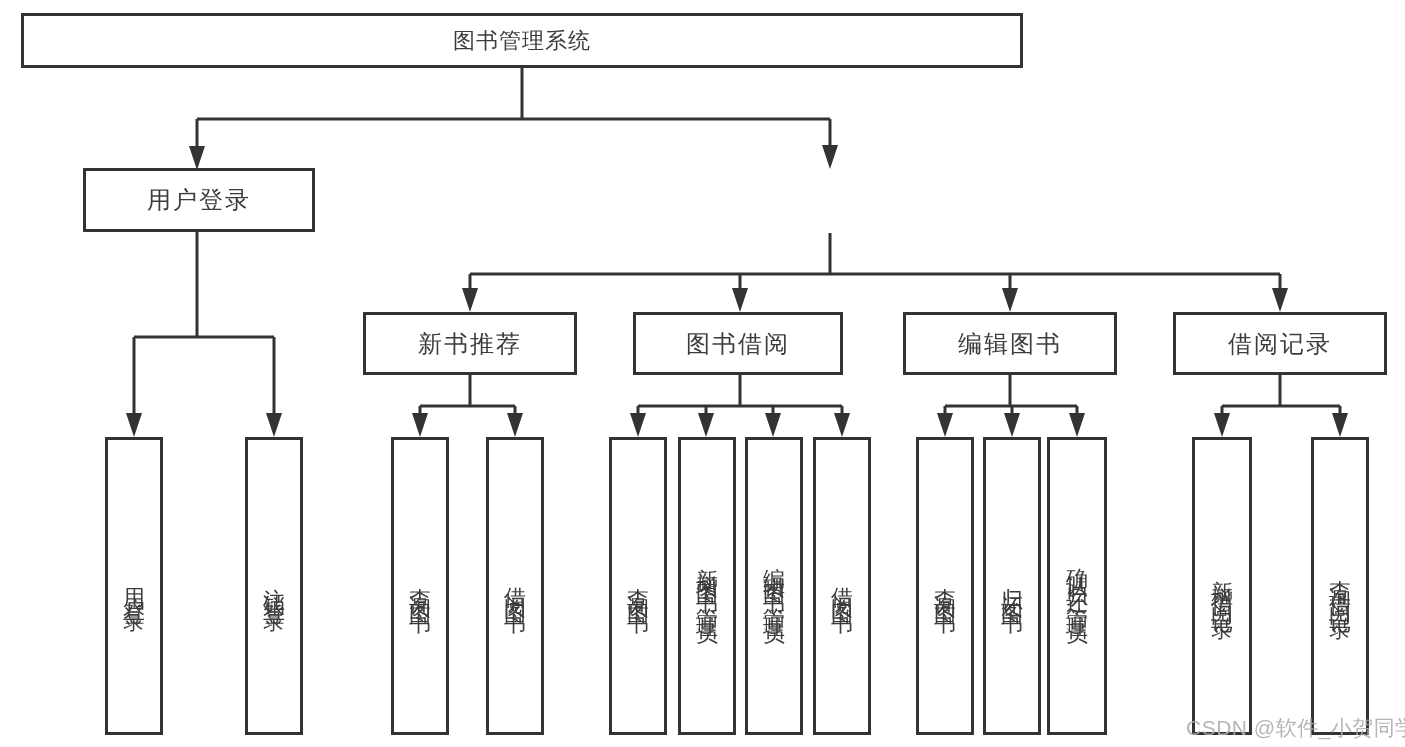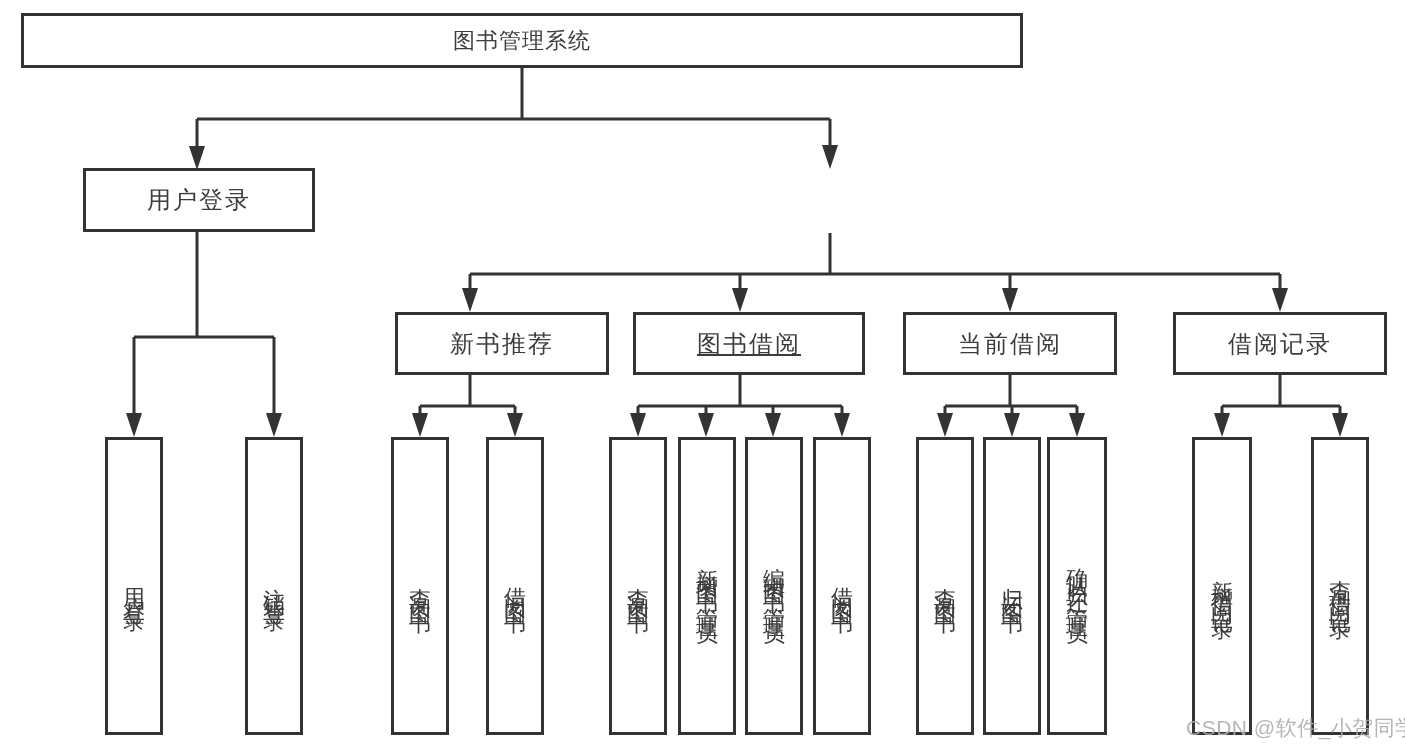--- a/index.html
+++ b/index.html
@@ -104,28 +104,28 @@
   </svg>
 
   <div class="node node-root" style="left:21px; top:13px; width:1002px; height:55px;">
     <span>图书管理系统</span>
   </div>
 
   <div class="node node-h" style="left:83px; top:168px; width:232px; height:64px;">
     <span>用户登录</span>
   </div>
 
-  <div class="node node-h" style="left:363px; top:312px; width:214px; height:63px;margin-left:32px;">
+  <div class="node node-h" style="left:363px; top:312px; width:214px; height:63px;">
     <span>新书推荐</span>
   </div>
-  <div class="node node-h" style="left:633px; top:312px; width:232px; height:63px;text-decoration:underline;">
+  <div class="node node-h" style="left:633px; top:312px; width:210px; height:63px;">
     <span>图书借阅</span>
   </div>
   <div class="node node-h" style="left:903px; top:312px; width:214px; height:63px;">
-    <span>当前借阅</span>
+    <span>编辑图书</span>
   </div>
   <div class="node node-h" style="left:1173px; top:312px; width:214px; height:63px;">
     <span>借阅记录</span>
   </div>
 
   <div class="node leaf" style="left:105px; top:437px; width:58px; height:298px;">
     <span>用户登录</span>
   </div>
   <div class="node leaf" style="left:245px; top:437px; width:58px; height:298px;">
     <span>注销登录</span>

